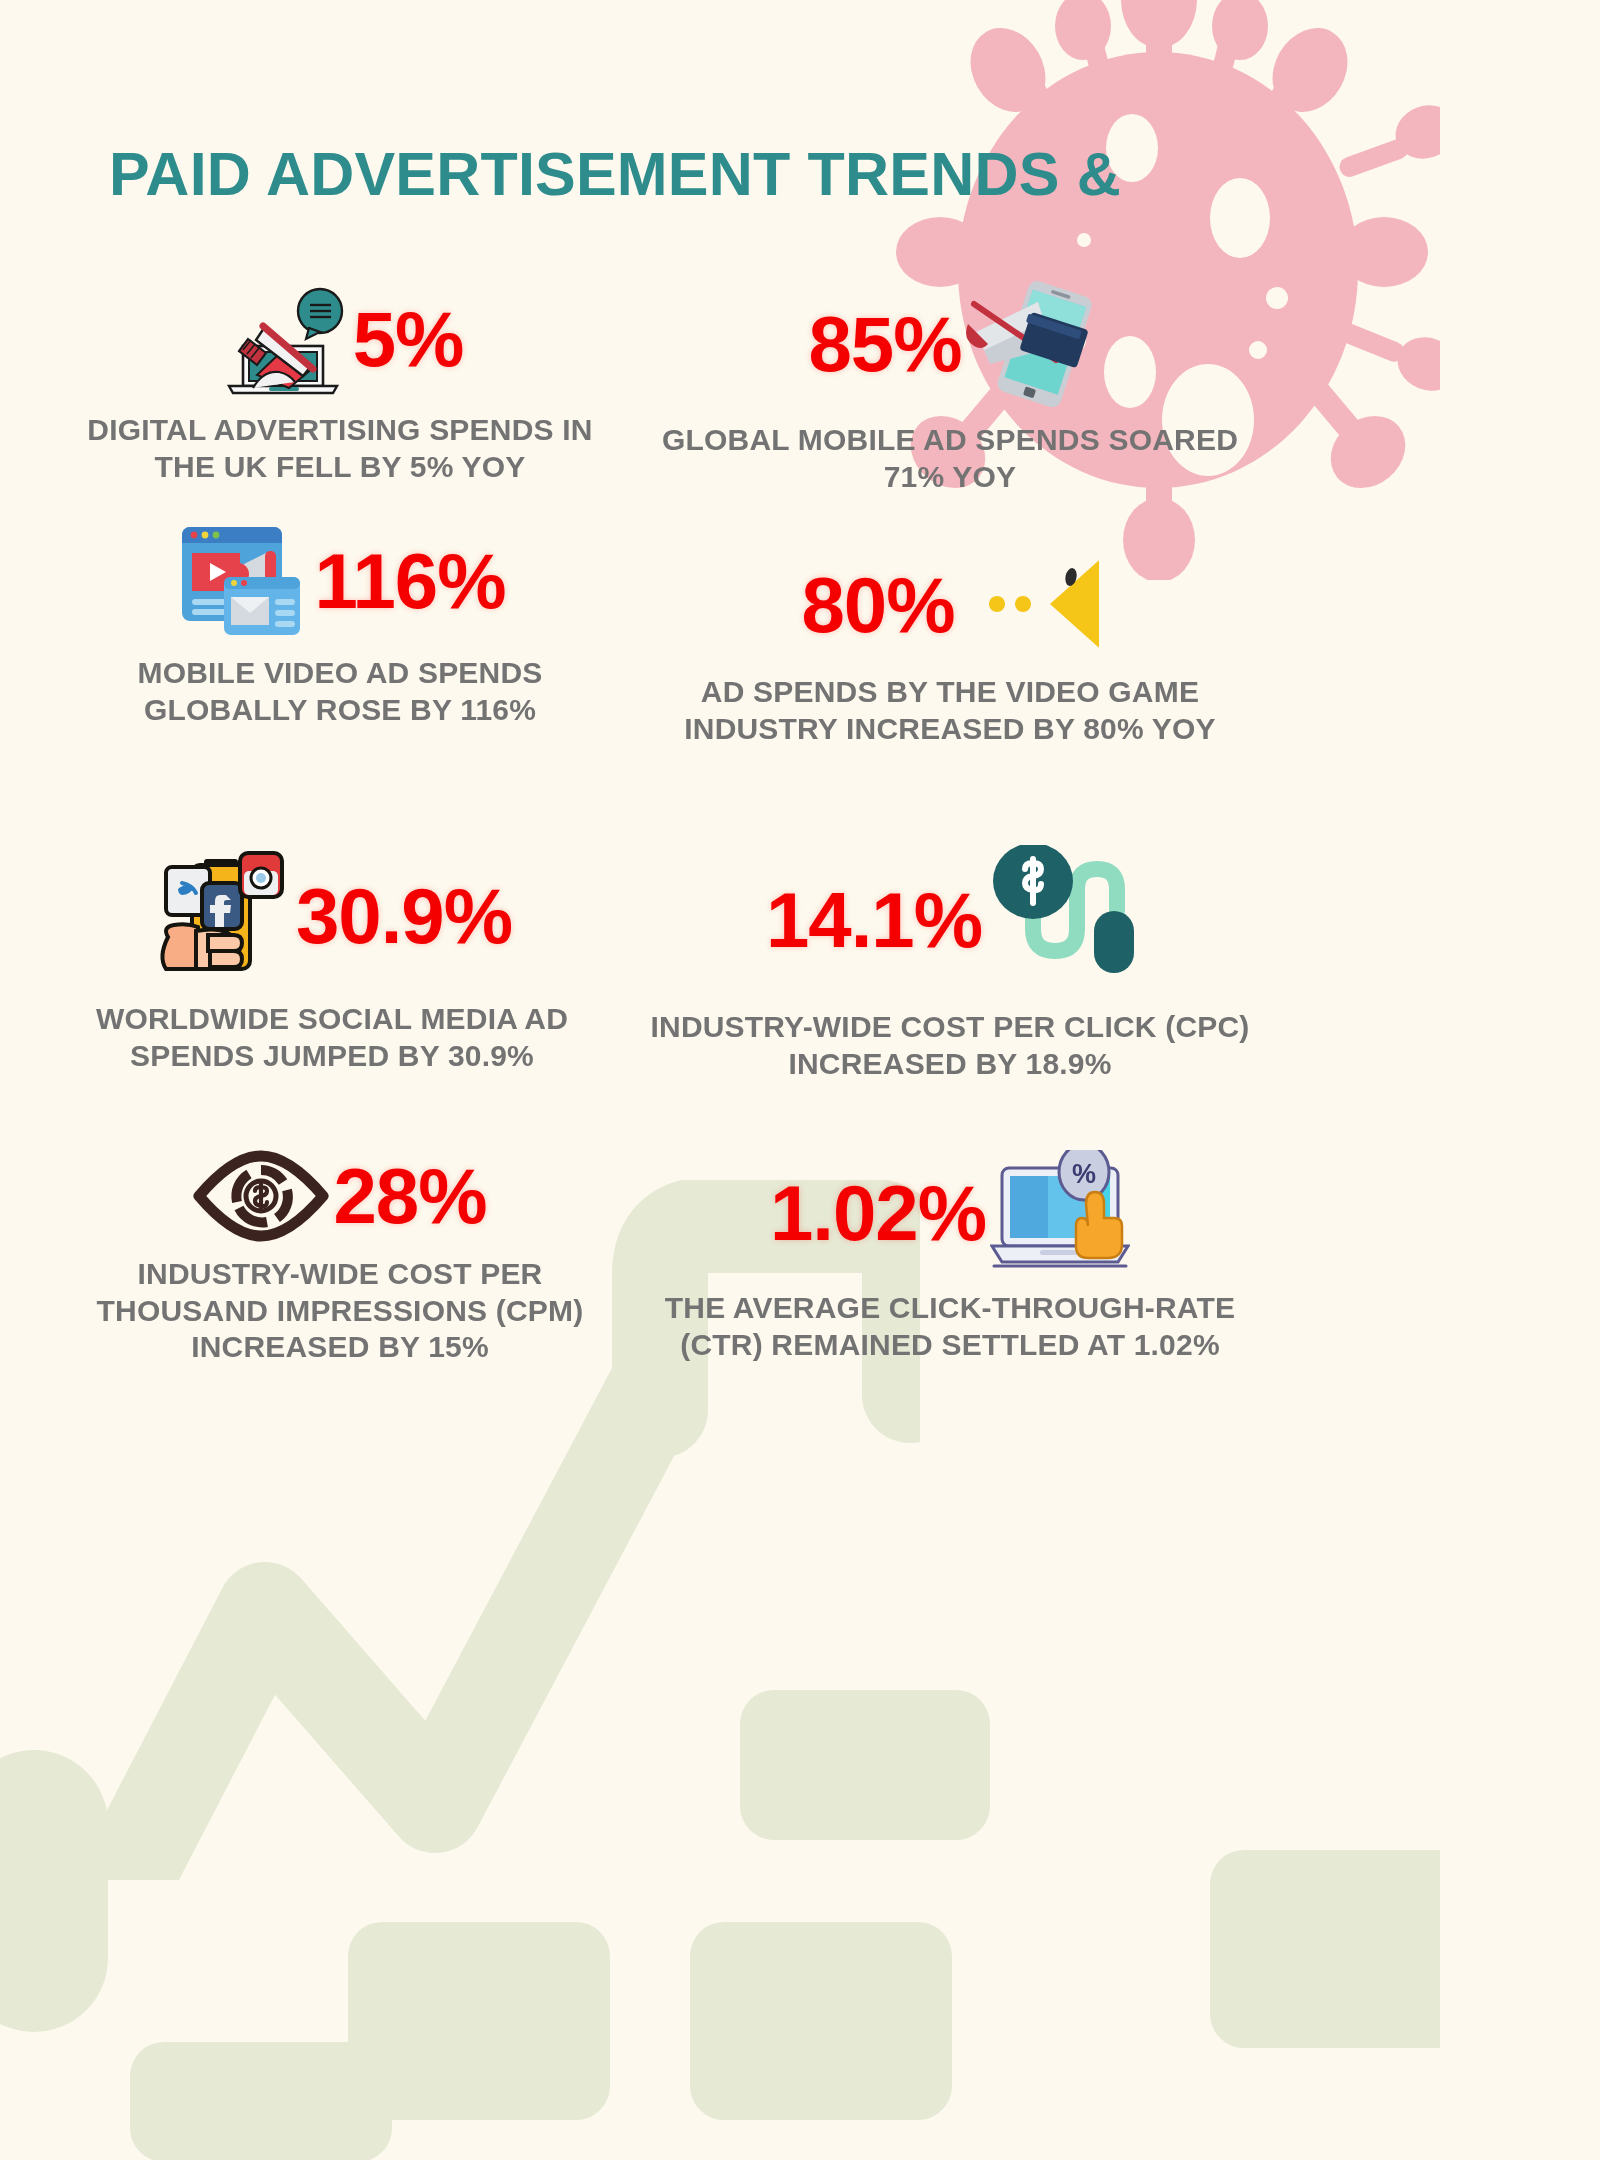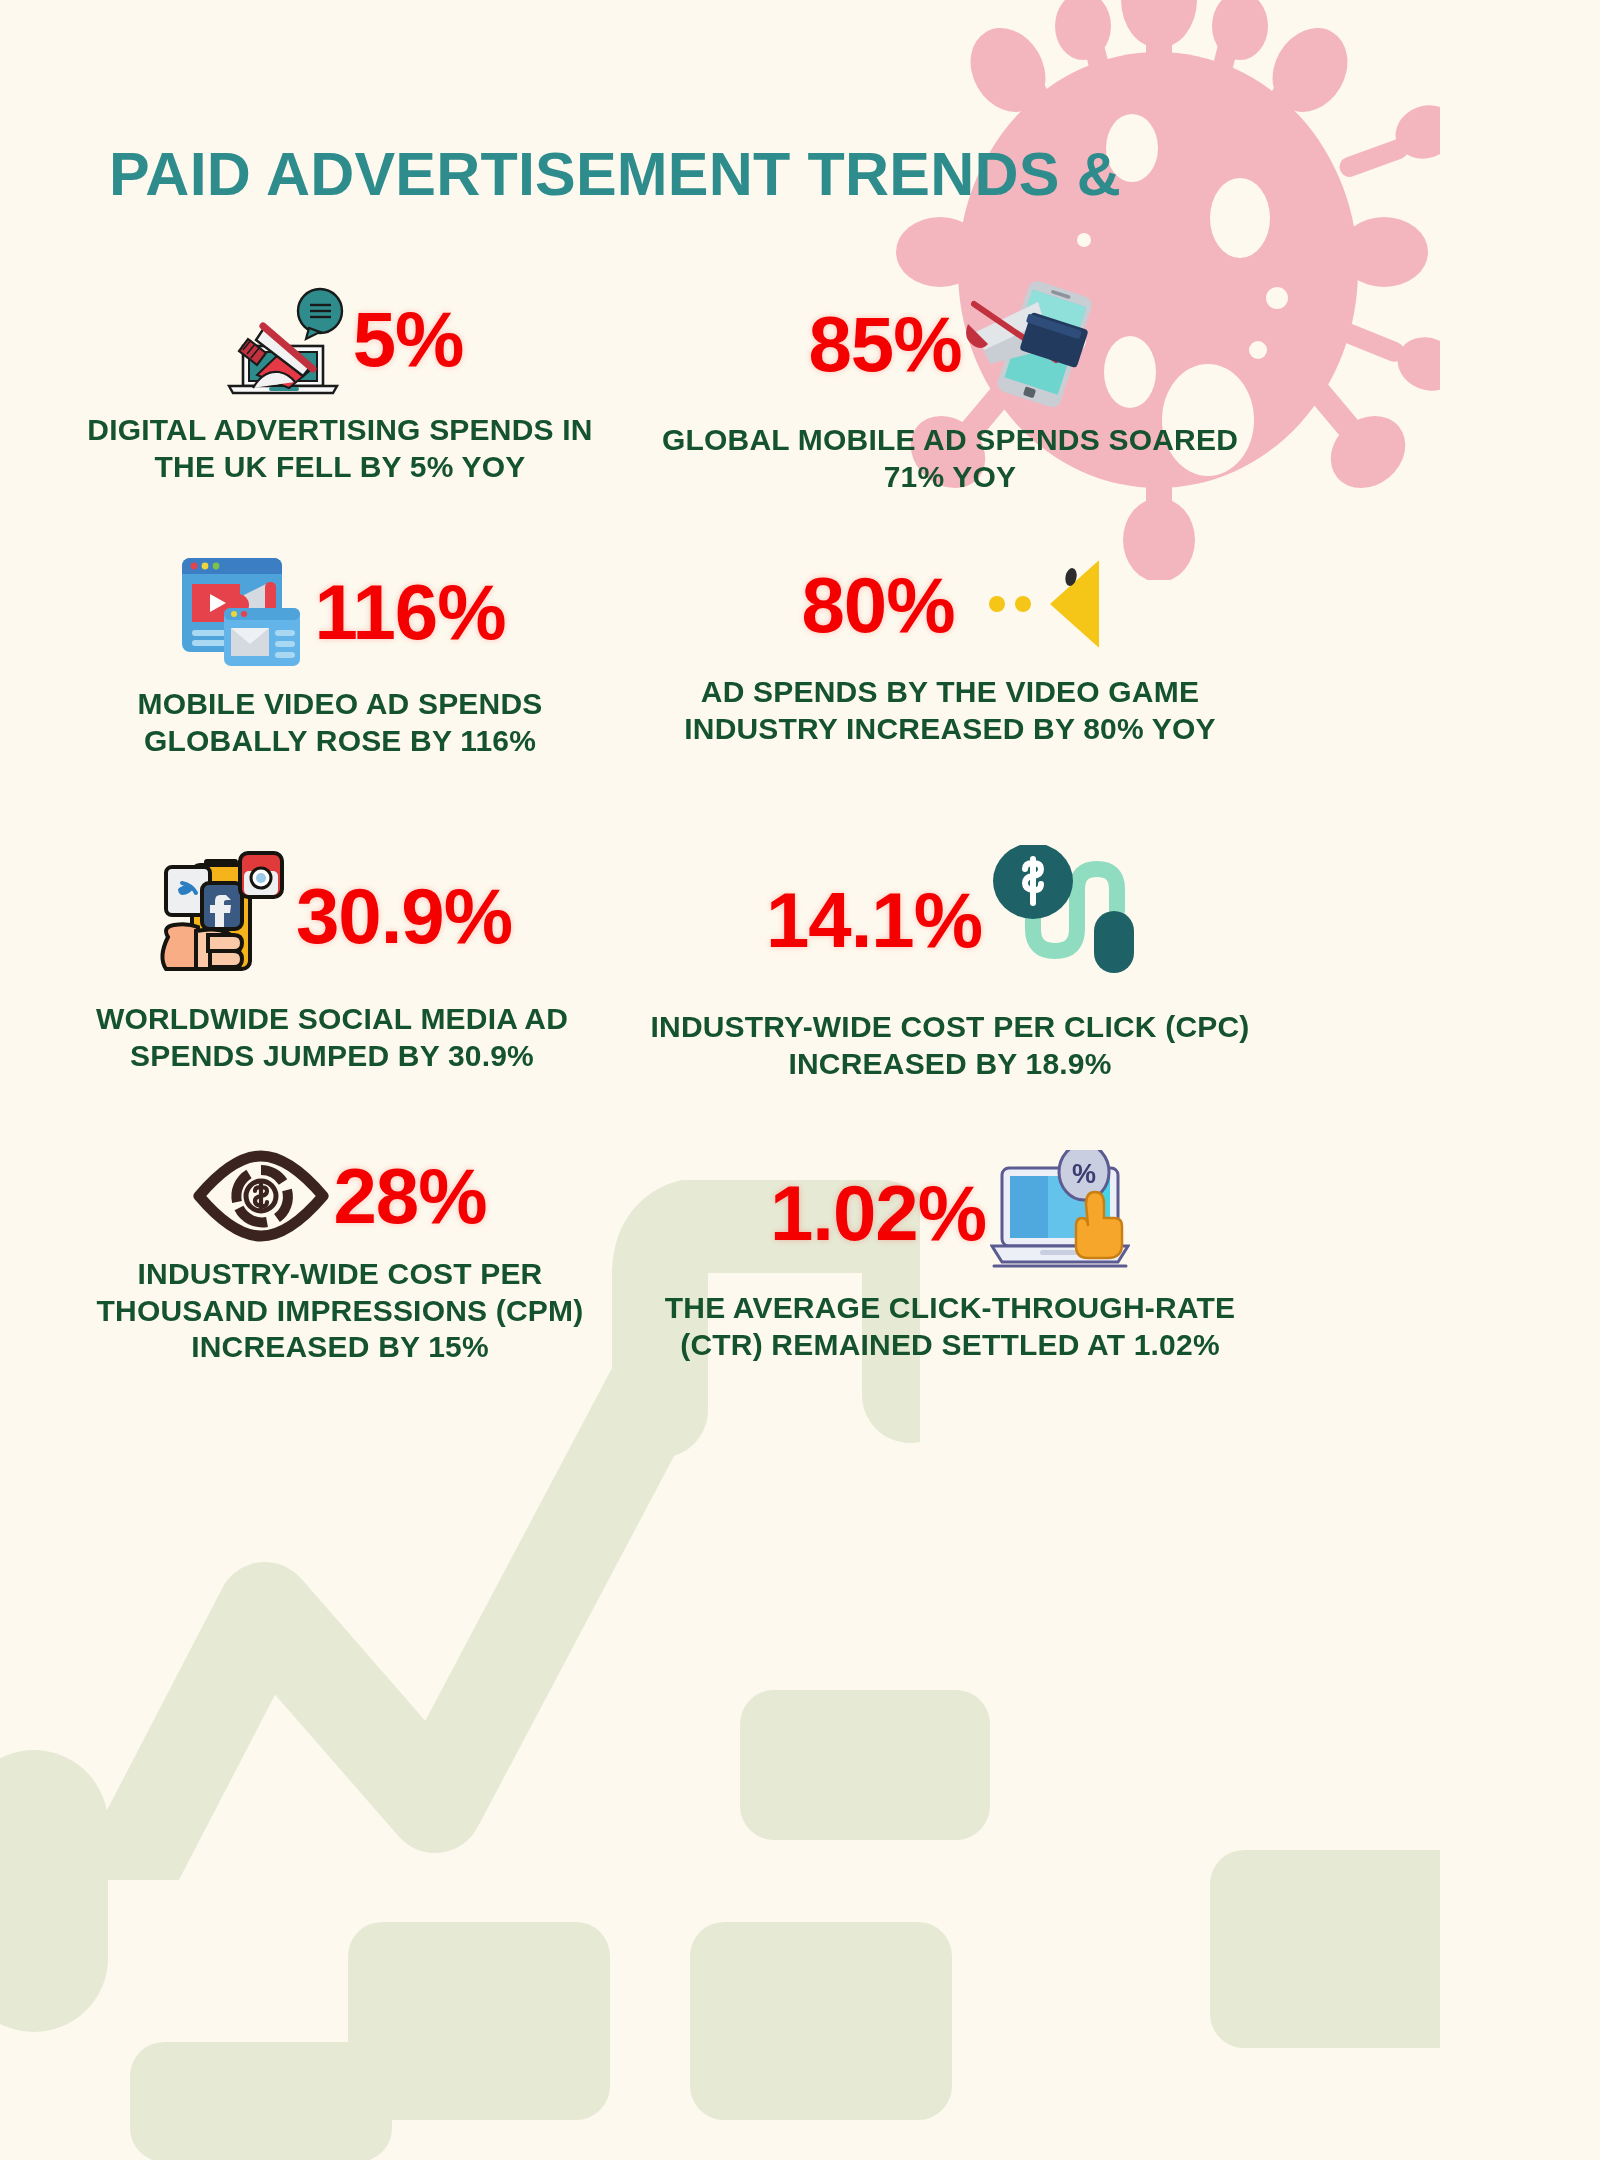--- a/index.html
+++ b/index.html
@@ -34,28 +34,28 @@
   .statrow{display:flex;align-items:center;justify-content:center;gap:4px;}
   .bignum{
     font-size:78px;font-weight:bold;color:#F40000;
     letter-spacing:-1px;line-height:1;
     text-shadow:0 0 6px rgba(244,0,0,.22);
     white-space:nowrap;
   }
   .caption{
     margin-top:14px;text-align:center;
     font-size:30px;font-weight:bold;line-height:1.22;
-    color:#14532d;letter-spacing:.2px;text-transform:uppercase;
+    color:#737373;letter-spacing:.2px;text-transform:uppercase;
   }
   .ico{flex:0 0 auto;display:block;}
 
   
   #c0{left:60px;  top:280px;  width:560px;}
   #c1{left:640px; top:280px;  width:620px;}
-  #c2{left:60px;  top:552px;  width:560px;}
+  #c2{left:60px;  top:521px;  width:560px;}
   #c3{left:640px; top:550px;  width:620px;}
   #c4{left:52px;  top:845px;  width:560px;}
   #c5{left:640px; top:845px;  width:620px;}
   #c6{left:60px;  top:1150px; width:560px;}
   #c7{left:640px; top:1150px; width:620px;}
 </style>
 </head>
 <body>
 
 <div class="stage">

